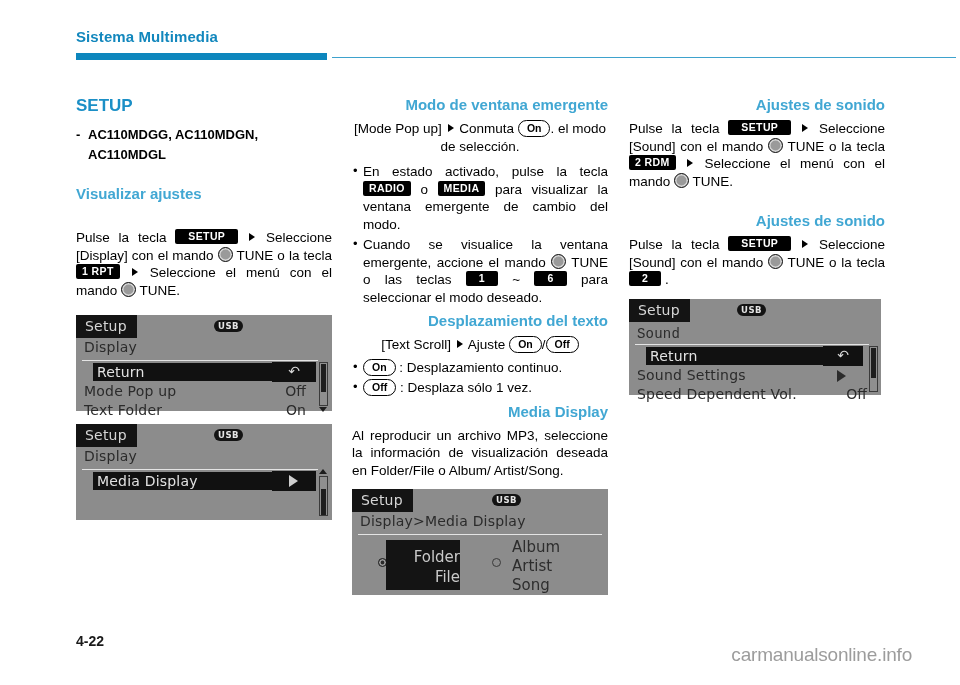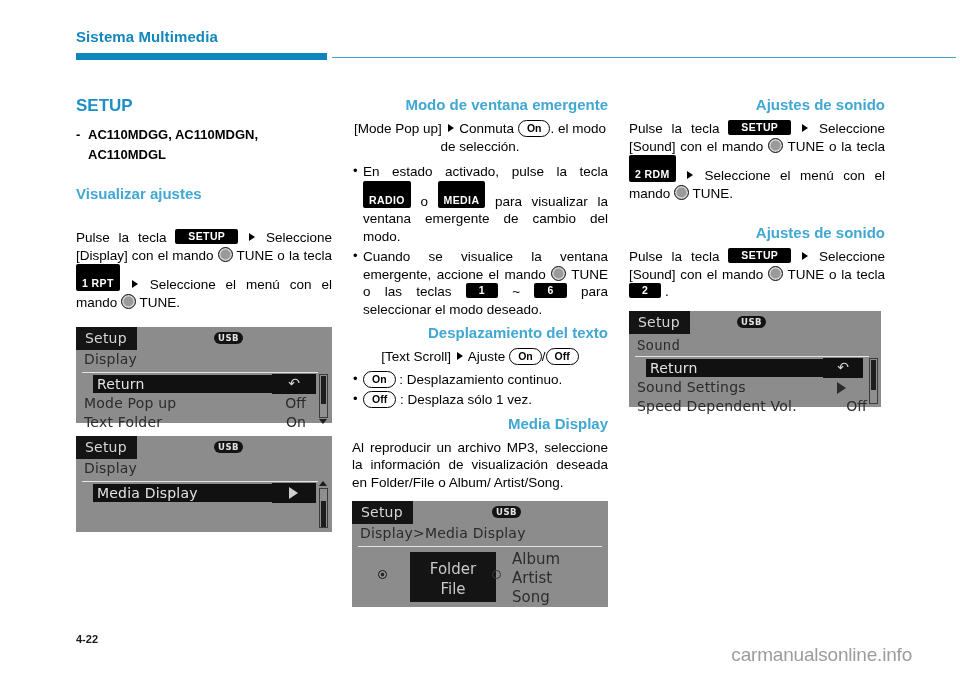--- a/index.html
+++ b/index.html
@@ -125,21 +125,21 @@
 
   
   .keycap {
     display: inline-block;
     background: #000;
     color: #fff;
     font-size: 10.5px;
     font-weight: bold;
     letter-spacing: 0.4px;
     border-radius: 2px;
-    padding: 13px 6px 2px 6px;
+    padding: 1px 6px 2px 6px;
     line-height: 12px;
     vertical-align: 2px;
     white-space: nowrap;
   }
   .keycap.wide { padding: 1px 13px 2px 13px; }
 
   .arrow-tri {
     display: inline-block;
     width: 0;
     height: 0;
@@ -306,21 +306,21 @@
     color: #2d2d2d;
     font-size: 15px;
     line-height: 19px;
   }
 
   
   #page-number {
     position: absolute;
     left: 76px;
     top: 633px;
-    font-size: 11px;
+    font-size: 14px;
     font-weight: bold;
     color: #1a1a1a;
   }
   #watermark {
     position: absolute;
     right: 48px;
     top: 644px;
     font-size: 19px;
     color: #9c9c9c;
     letter-spacing: -0.2px;
@@ -418,21 +418,21 @@
 
   <p class="body" style="margin-bottom:10px;">Al reproducir un archivo MP3, seleccione la información de visualización deseada en Folder/File o Album/ Artist/Song.</p>
 
   <div class="lcd" style="width:256px;height:106px;">
     <div class="lcd-tab">Setup</div>
     <div class="lcd-usb" style="left:140px;">USB</div>
     <div class="lcd-crumb" style="top:24px;">Display&gt;Media Display</div>
     <div class="lcd-hr" style="left:6px;top:45px;width:244px;"></div>
 
     <div class="lcd-radio on" style="left:26px;top:69px;width:9px;height:9px;"></div>
-    <div class="lcd-optbox" style="left:58px;top:51px;width:86px;height:50px;">
+    <div class="lcd-optbox" style="left:34px;top:51px;width:74px;height:50px;text-align:right;">
       <div>Folder</div>
       <div>File</div>
     </div>
 
     <div class="lcd-radio off" style="left:140px;top:69px;width:9px;height:9px;"></div>
     <div style="position:absolute;left:160px;top:49px;">
       <div class="lcd-opttext" style="position:static;">Album</div>
       <div class="lcd-opttext" style="position:static;">Artist</div>
       <div class="lcd-opttext" style="position:static;">Song</div>
     </div>

